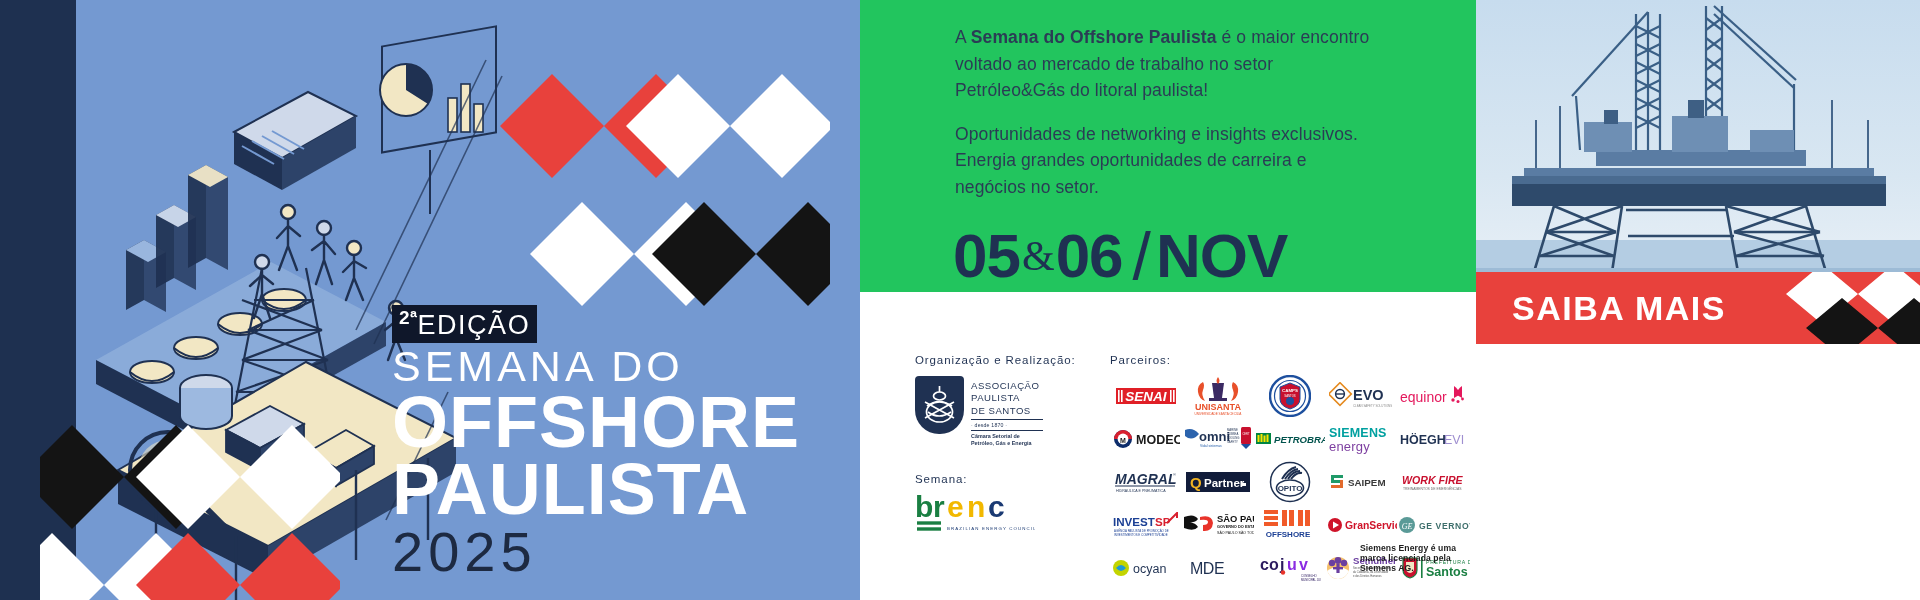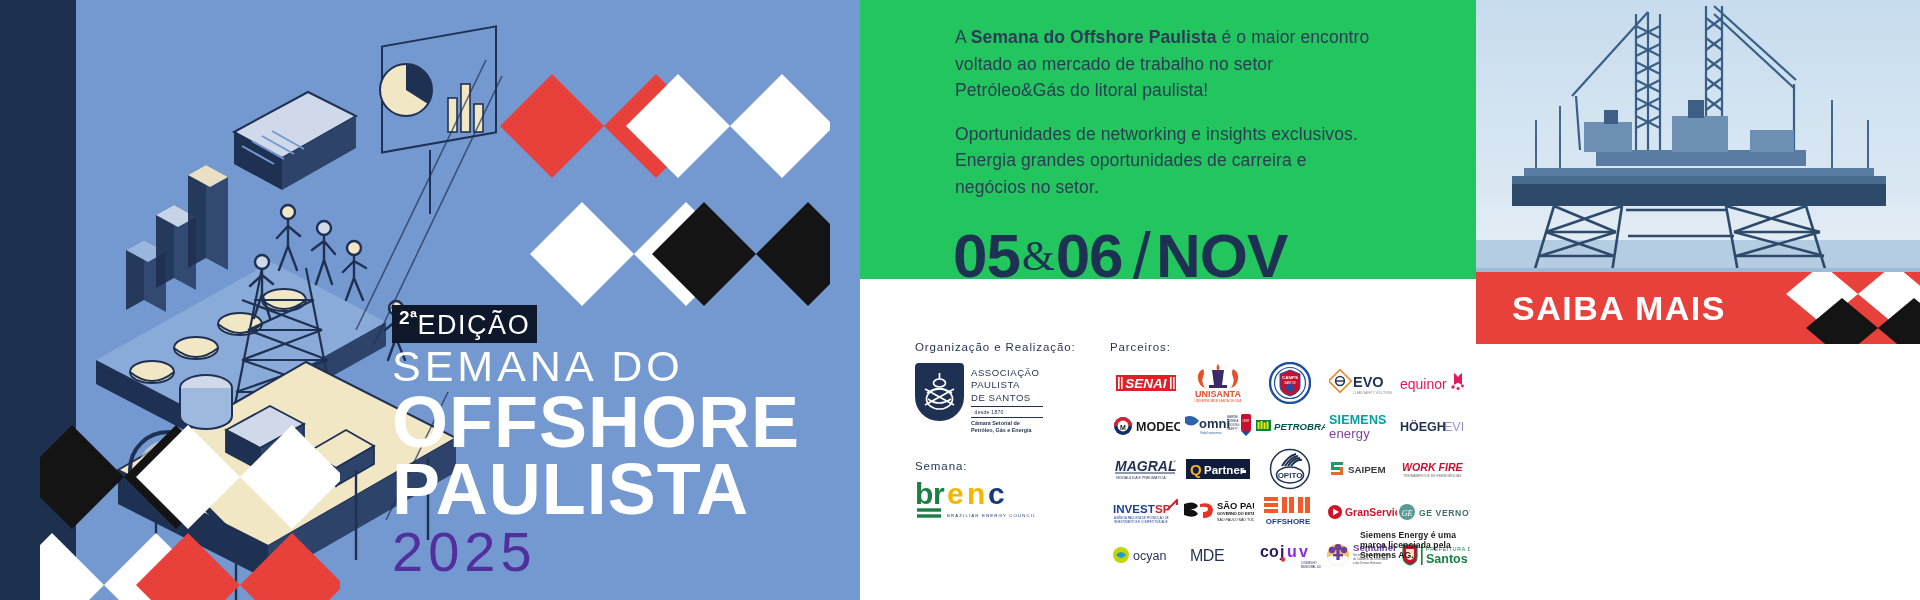--- a/index.html
+++ b/index.html
@@ -39,21 +39,21 @@
   .edition-badge .thin { font-weight: 400; letter-spacing: 1.5px; }
   .t-semana {
     color: #ffffff; font-weight: 400; font-size: 43px; letter-spacing: 4px;
     line-height: 1.02; margin-top: 2px;
   }
   .t-offshore, .t-paulista {
     color: #ffffff; font-weight: 700; font-size: 72px; letter-spacing: 1px;
     line-height: .93;
   }
   .t-year {
-    color: #4c1d95; font-weight: 300; font-size: 56px; letter-spacing: 5px;
+    color: #0f172a; font-weight: 300; font-size: 56px; letter-spacing: 5px;
     line-height: 1.05; opacity: .85;
   }
 
   
   .cream-panel {
     position: absolute; left: 860px; top: 0; width: 616px; height: 292px;
     background: #22c55e;
   }
   .cream-inner { padding: 24px 50px 0 95px; }
   .para {
@@ -63,21 +63,21 @@
   .para b { font-weight: 700; }
   .date-line {
     color: #1f3152; font-weight: 700; font-size: 62px; letter-spacing: -1px;
     display: flex; align-items: center; margin-top: 0; margin-left: -2px;
   }
   .amp { font-weight: 400; font-size: 42px; padding: 0 2px; font-family:"Liberation Serif",serif; }
   .slash { font-weight: 300; font-size: 66px; padding: 0 6px 0 10px; }
 
   
   .partners {
-    position: absolute; left: 860px; top: 279px; width: 616px; height: 308px;
+    position: absolute; left: 860px; top: 292px; width: 616px; height: 308px;
     background: #ffffff;
   }
   .lbl {
     font-size: 11.5px; color: #1f3152; letter-spacing: .9px; font-weight: 400;
   }
   .col-org { position: absolute; left: 55px; top: 62px; width: 190px; }
   .col-partners { position: absolute; left: 250px; top: 62px; width: 360px; }
 
   .acs-logo { display: flex; align-items: flex-start; margin-top: 10px; }
   .acs-shield {

